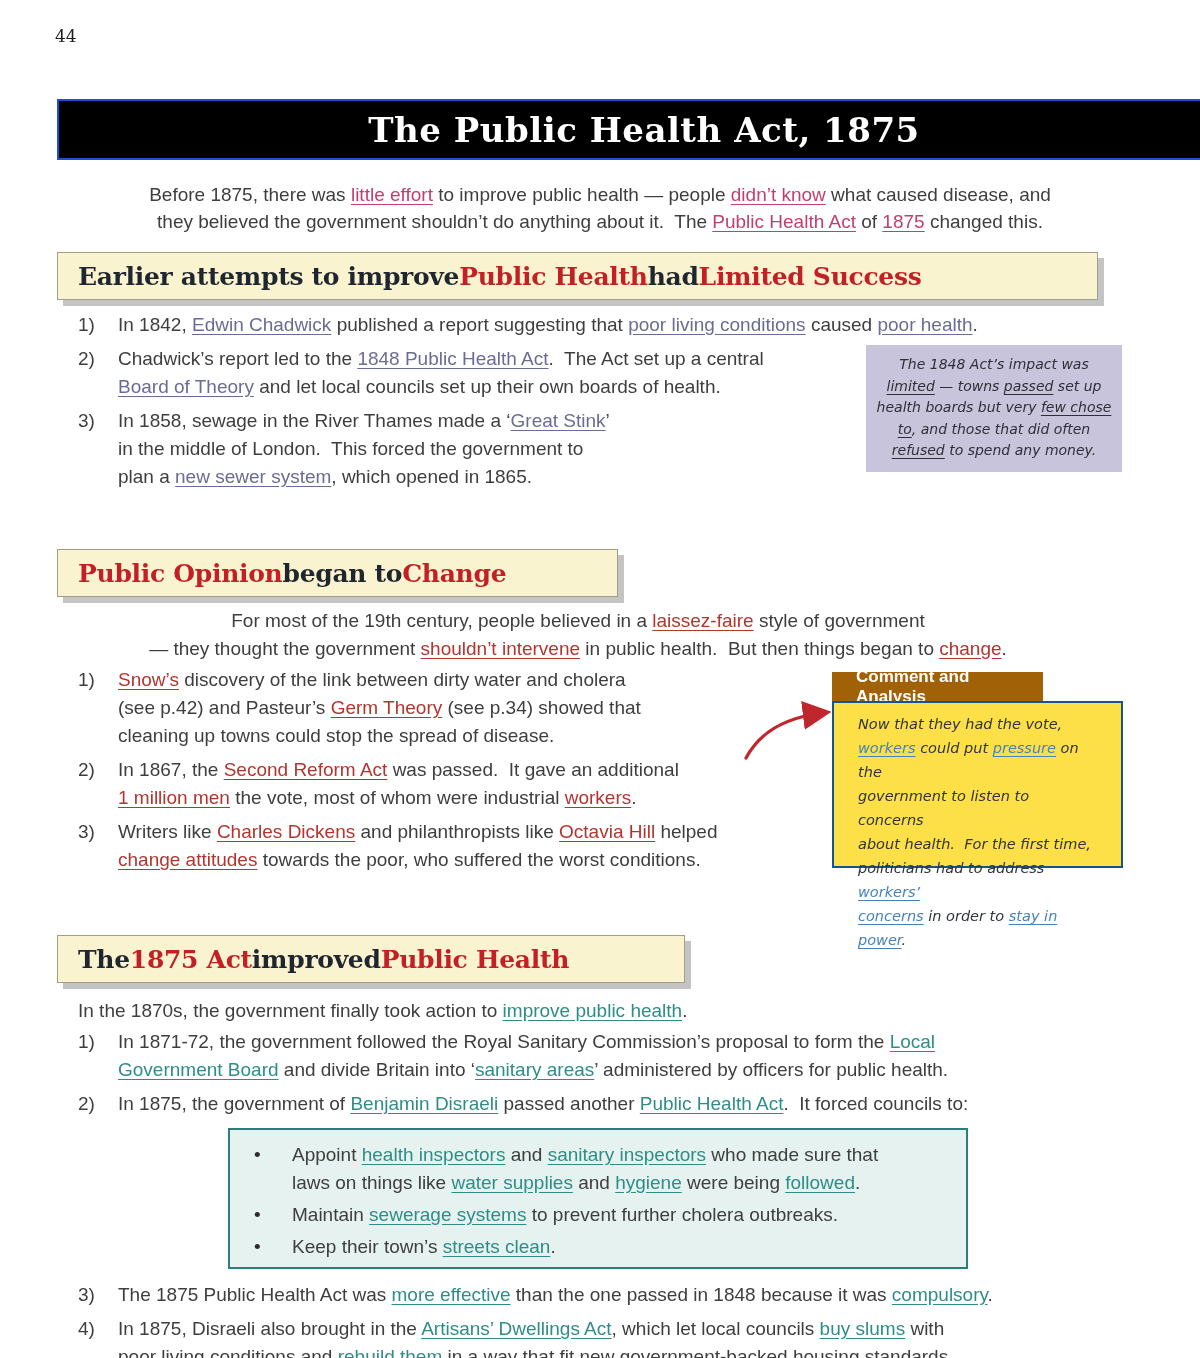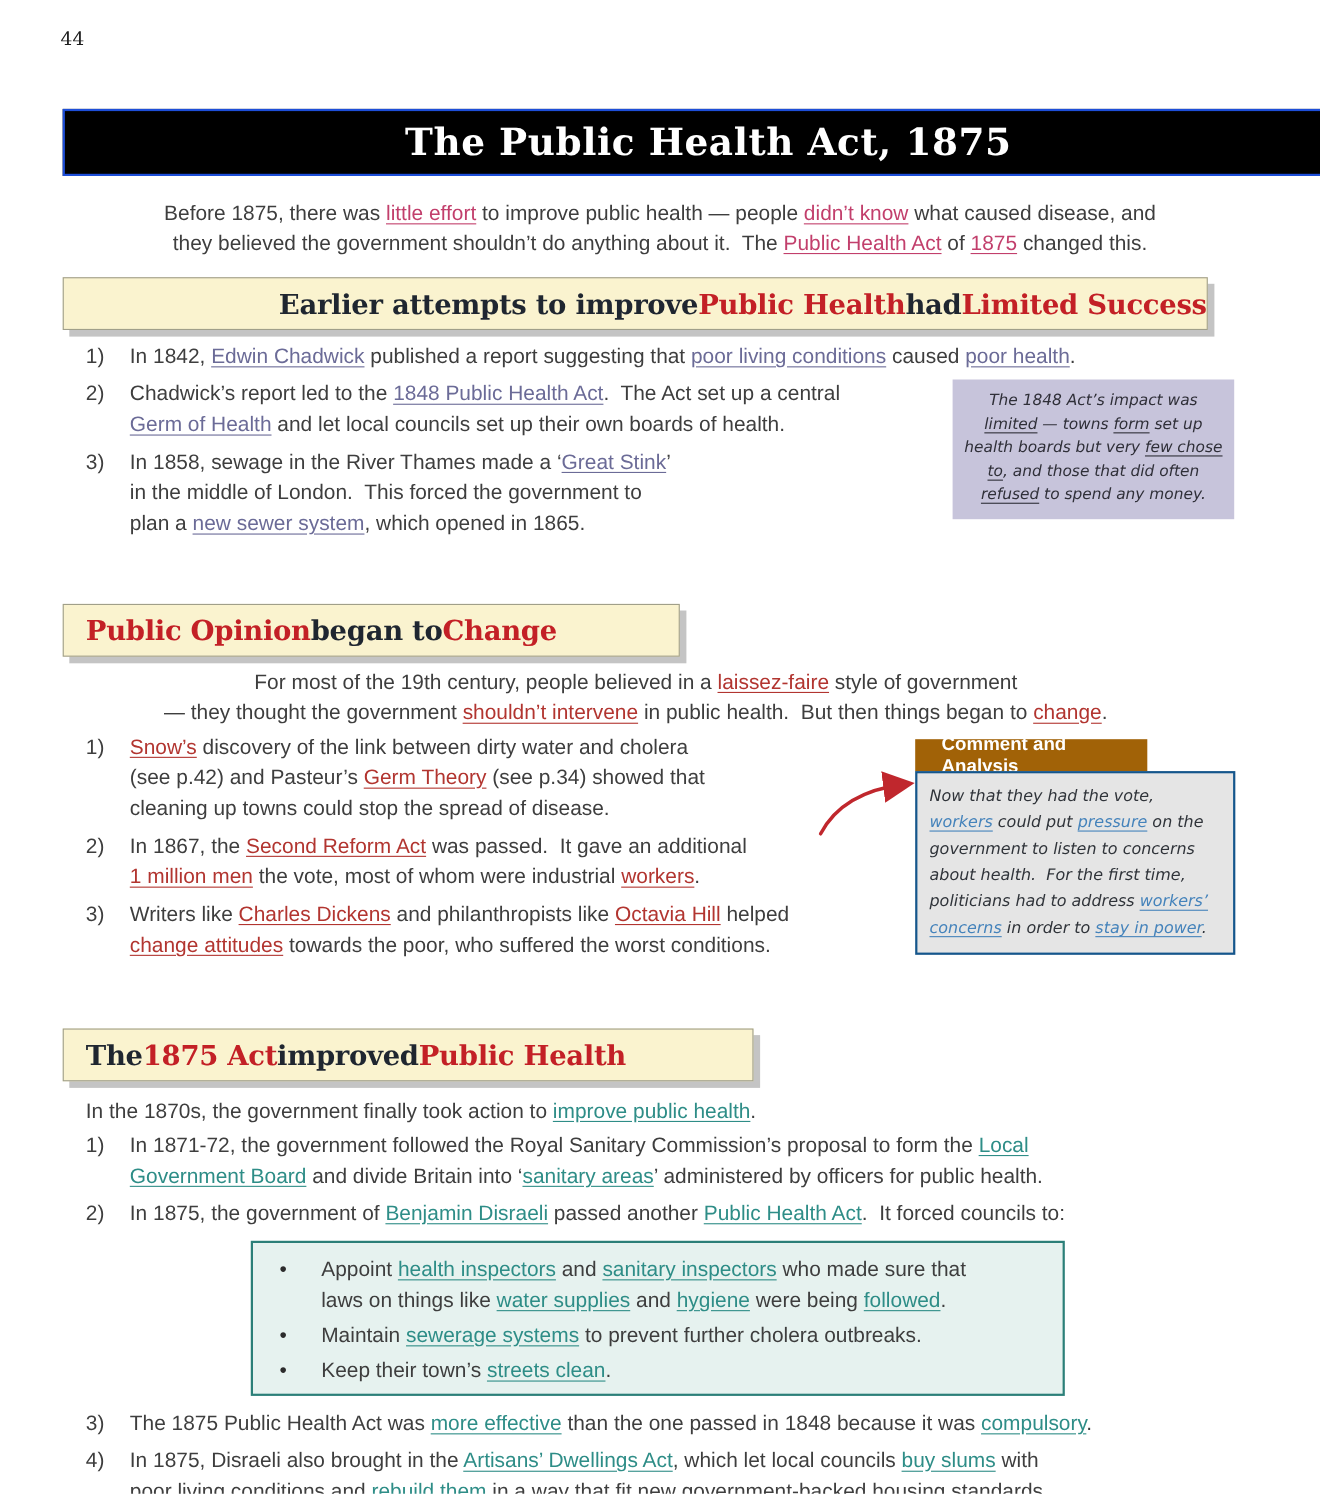--- a/index.html
+++ b/index.html
@@ -31,21 +31,21 @@
   }
 
   
   .hbox{
     background:#faf3cf;border:1px solid #a09f8a;box-sizing:border-box;
     box-shadow:6px 6px 0 rgba(125,125,125,.45);
     display:flex;align-items:center;padding-left:20px;
     font-family:"DejaVu Serif",serif;font-weight:bold;font-size:25px;
     letter-spacing:-0.3px;white-space:nowrap;
   }
-  .h1{left:57px;top:252px;width:1041px;height:48px;justify-content:flex-end;}
+  .h1{left:57px;top:252px;width:1041px;height:48px;}
   .h2{left:57px;top:549px;width:561px;height:48px;}
   .h3{left:57px;top:935px;width:628px;height:48px;}
 
   
   .para{font-size:19px;line-height:28px;}
   .p2{left:78px;top:607px;width:1000px;text-align:center;}
   .p3{left:78px;top:997px;width:1000px;}
   .list{font-size:19px;line-height:28px;}
   .l1{left:78px;top:311px;width:1046px;}
   .l2{left:78px;top:666px;width:760px;}
@@ -64,21 +64,21 @@
   }
 
   
   .ctab{
     left:832px;top:672px;width:211px;height:30px;box-sizing:border-box;
     background:#a16207;color:#ffffff;font-weight:bold;font-size:17px;
     display:flex;align-items:center;padding-left:24px;
   }
   .cbody{
     left:832px;top:701px;width:291px;height:167px;box-sizing:border-box;
-    background:#e5e5e5;border:2px solid #14568c;padding:9px 11px;
+    background:#fde047;border:2px solid #14568c;padding:9px 24px;
     font-family:"DejaVu Sans",sans-serif;font-style:italic;
     font-size:14.5px;line-height:24px;color:#30343a;
   }
 
   
   .bbox{
     left:228px;top:1128px;width:740px;height:141px;box-sizing:border-box;
     background:#e6f2ef;border:2px solid #2b7f78;padding:11px 14px 0 24px;
   }
   .brow{display:flex;font-size:19px;line-height:28px;margin-bottom:4px;}
@@ -115,29 +115,29 @@
     <span class="seg-r">Limited Success</span>
   </div>
 
 <div class="abs list l1">
   <div class="li">
     <span class="num">1)</span>
     <div class="itx"><span>In 1842, </span><span class="seg-slate">Edwin Chadwick</span><span> published a report suggesting that </span><span class="seg-slate">poor living conditions</span><span> caused </span><span class="seg-slate">poor health</span><span>.</span></div>
   </div>
   <div class="li">
     <span class="num">2)</span>
-    <div class="itx"><span>Chadwick’s report led to the </span><span class="seg-slate">1848 Public Health Act</span><span>.&nbsp; The Act set up a central</span><br><span class="seg-slate">Germ of Health</span><span> and let local councils set up their own boards of health.</span></div>
+    <div class="itx"><span>Chadwick’s report led to the </span><span class="seg-slate">1848 Public Health Act</span><span>.&nbsp; The Act set up a central</span><br><span class="seg-slate">Board of Theory</span><span> and let local councils set up their own boards of health.</span></div>
   </div>
   <div class="li">
     <span class="num">3)</span>
     <div class="itx"><span>In 1858, sewage in the River Thames made a ‘</span><span class="seg-slate">Great Stink</span><span>’</span><br><span>in the middle of London.&nbsp; This forced the government to</span><br><span>plan a </span><span class="seg-slate">new sewer system</span><span>, which opened in 1865.</span></div>
   </div>
 </div>
 
-<div class="abs note"><span>The 1848 Act’s impact was</span><br><span class="seg-u">limited</span><span> — towns </span><span class="seg-u">form</span><span> set up</span><br><span>health boards but very </span><span class="seg-u">few chose</span><br><span class="seg-u">to</span><span>, and those that did often</span><br><span class="seg-u">refused</span><span> to spend any money.</span></div>
+<div class="abs note"><span>The 1848 Act’s impact was</span><br><span class="seg-u">limited</span><span> — towns </span><span class="seg-u">passed</span><span> set up</span><br><span>health boards but very </span><span class="seg-u">few chose</span><br><span class="seg-u">to</span><span>, and those that did often</span><br><span class="seg-u">refused</span><span> to spend any money.</span></div>
 
 <div class="abs hbox h2">
     <span class="seg-r">Public Opinion</span>
     <span class="seg-d"> began to </span>
     <span class="seg-r">Change</span>
   </div>
 
 <div class="abs para p2"><span>For most of the 19th century, people believed in a </span><span class="seg-red">laissez-faire</span><span> style of government</span><br><span>— they thought the government </span><span class="seg-red">shouldn’t intervene</span><span> in public health.&nbsp; But then things began to </span><span class="seg-red">change</span><span>.</span></div>
 
 <div class="abs list l2">

